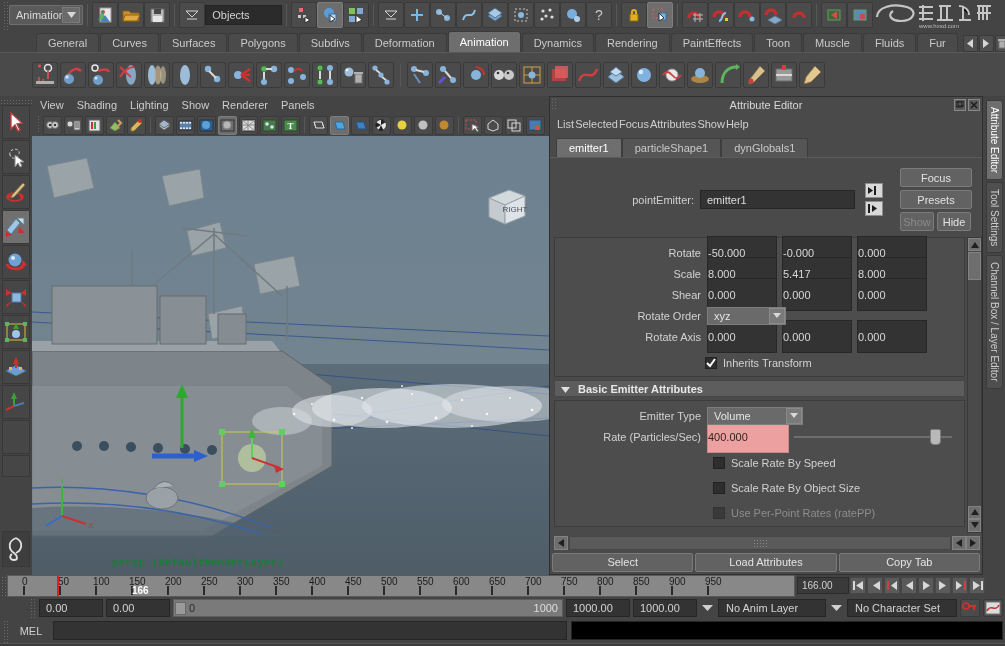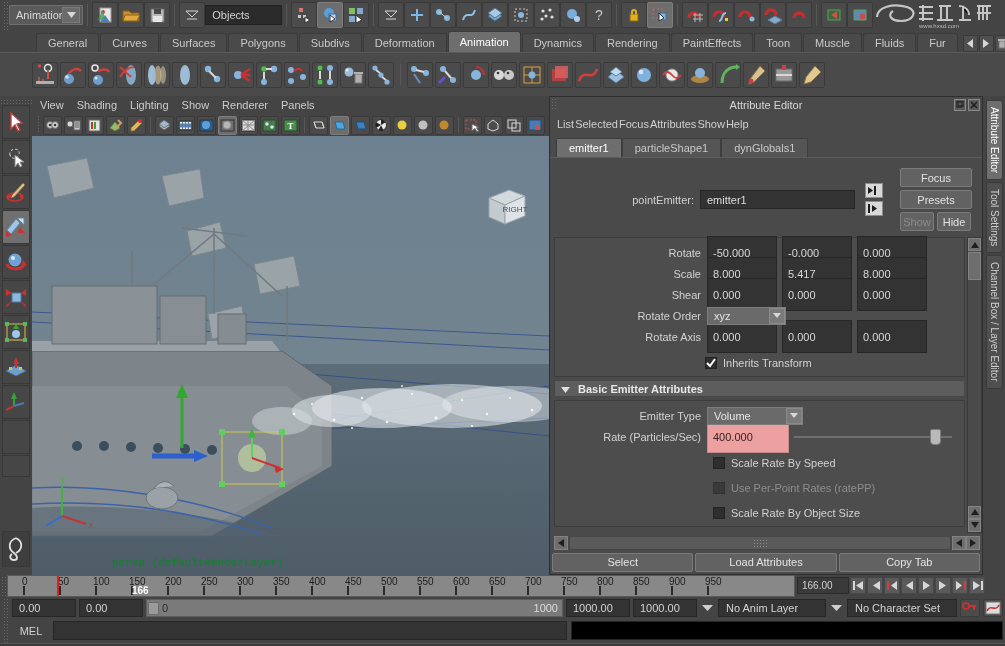--- a/index.html
+++ b/index.html
@@ -102,21 +102,21 @@
   .btn.dis { color: #8a8a8a; }
   .showhide { display: flex; gap: 3px; }
   .showhide .btn { width: 34px; }
 
   .attr-scroll { flex: 1 1 auto; display: flex; min-height: 0; }
   .attr-col { flex: 1 1 auto; min-width: 0; display: flex; flex-direction: column; padding: 0 2px 0 4px; }
   .group { border: 1px solid #3c3c3c; background: #4d4d4d; margin-bottom: 3px; padding: 5px 4px 5px 0; }
   .arow { display: flex; align-items: center; height: 19px; margin-bottom: 2px; }
   .arow .albl { width: 152px; text-align: right; padding-right: 6px; font-size: 11px; color: #d2d2d2; flex: 0 0 152px; }
   .fld { height: 33px; background: #333; border: 1px solid #272727; color: #d8d8d8; font-size: 11px;
-         display: flex; align-items: center; padding-left: 5px; margin-right: 5px; }
+         display: flex; align-items: center; margin-right: 5px; }
   .fld.w3 { width: 70px; }
   .fld.hot { background: #eda0a0; color: #3a2020; border-color: #c98a8a; width: 82px; }
   .dropdown { height: 18px; background: #6a6a6a; border: 1px solid #7d7d7d; display: flex;
               align-items: center; font-size: 11px; color: #e4e4e4; padding-left: 6px; position: relative; }
   .dropdown .dd-arw { width: 16px; height: 16px; background: #7a7a7a; border: 1px solid #8a8a8a;
                       margin-left: auto; display: flex; align-items: center; justify-content: center; }
   .chkrow { display: flex; align-items: center; height: 17px; padding-left: 158px; margin-top: 8px; }
   .chk { width: 12px; height: 12px; background: #2e2e2e; border: 1px solid #222; margin-right: 6px;
          display: flex; align-items: center; justify-content: center; flex: 0 0 12px; }
   .chk.on { background: #2e2e2e; }
@@ -157,21 +157,21 @@
   .tick { position: absolute; bottom: 1px; width: 2px; height: 9px; background: #2a2a2a; }
   .playhead { position: absolute; top: 0; bottom: 0; width: 2px; background: #e02020; }
   .curframe { position: absolute; top: 9px; font-size: 10px; color: #ffffff; font-weight: bold; }
   .tl-right { width: 210px; display: flex; align-items: center; gap: 1px; padding-left: 2px; }
   .frmfield { width: 52px; height: 17px; background: #3a3a3a; border: 1px solid #2b2b2b; color: #d0d0d0;
               font-size: 10px; display: flex; align-items: center; padding-left: 4px; }
   .pbtn { width: 16px; height: 17px; background: #5a5a5a; border: 1px solid #474747;
           display: flex; align-items: center; justify-content: center; }
 
   
-  .rangebar { height: 22px; background: #444; display: flex; align-items: center; gap: 3px; padding: 0 2px; flex: 0 0 22px; }
+  .rangebar { height: 22px; background: #444; display: flex; align-items: center; gap: 3px; padding: 0 2px; flex: 0 0 22px; margin-left: 27px; }
   .numfld { width: 64px; height: 18px; background: #333; border: 1px solid #262626; color: #d4d4d4;
             font-size: 11px; display: flex; align-items: center; padding-left: 6px; flex: 0 0 64px; }
   .rangetrack { flex: 1 1 auto; height: 18px; background: #7a7a7a; border: 1px solid #5d5d5d;
                 position: relative; display: flex; align-items: center; min-width: 0; }
   .rangetrack .rl { position: absolute; left: 4px; font-size: 11px; color: #2b2b2b; }
   .rangetrack .rr { position: absolute; right: 4px; font-size: 11px; color: #dedede; }
   .rangetrack .cap { position: absolute; top: 2px; width: 11px; height: 13px; background: #9a9a9a;
                      border: 1px solid #6a6a6a; }
   .ddfield { height: 18px; background: #333; border: 1px solid #262626; color: #d4d4d4; font-size: 11px;
              display: flex; align-items: center; padding-left: 7px; }
@@ -1172,26 +1172,26 @@
                   <div class="fld hot">400.000</div>
                   <div class="slider-track">
                     <div class="slider-handle" style="left:86%"></div>
                   </div>
                 </div>
                 <div class="chkrow">
                   <span class="chk"></span>
                   <span class="chklbl">Scale Rate By Speed</span>
                 </div>
                 <div class="chkrow">
+                  <span class="chk"></span>
+                  <span class="chklbl">Scale Rate By Object Size</span>
+                </div>
+                <div class="chkrow">
                   <span class="chk" style="opacity:.6"></span>
                   <span class="chklbl dis">Use Per-Point Rates (ratePP)</span>
-                </div>
-                <div class="chkrow">
-                  <span class="chk"></span>
-                  <span class="chklbl">Scale Rate By Object Size</span>
                 </div>
               </div>
 
             </div>
 
             <div class="vscroll">
               <div class="sbtn">
                   <svg width="8" height="6">
                     <polygon points="0,6 8,6 4,0" fill="#1f1f1f"></polygon>
                   </svg>

